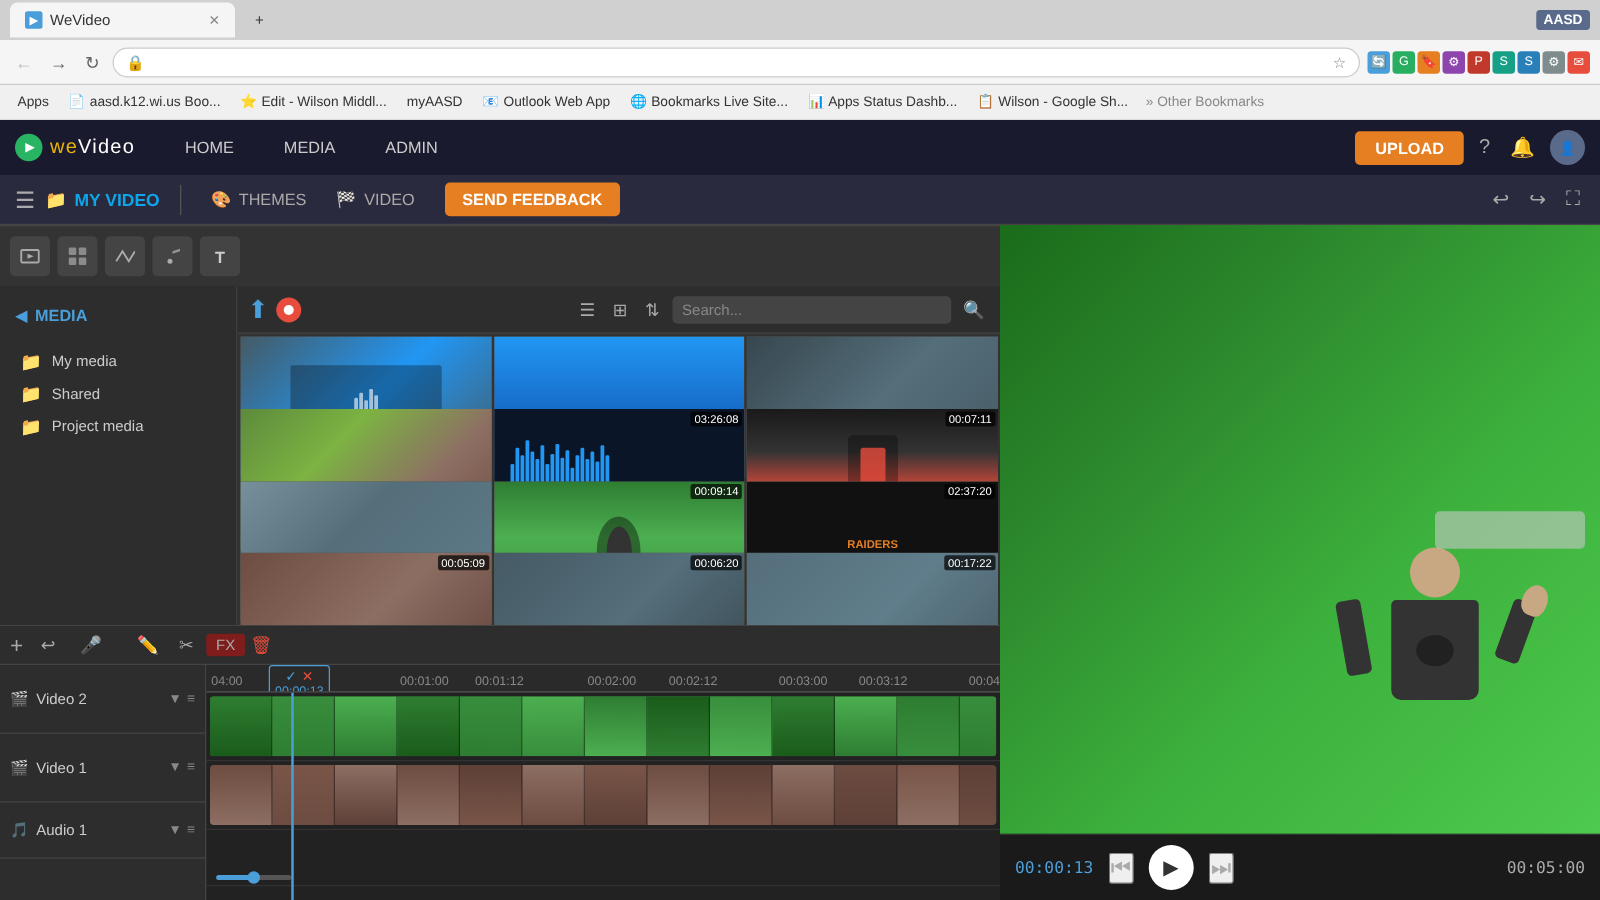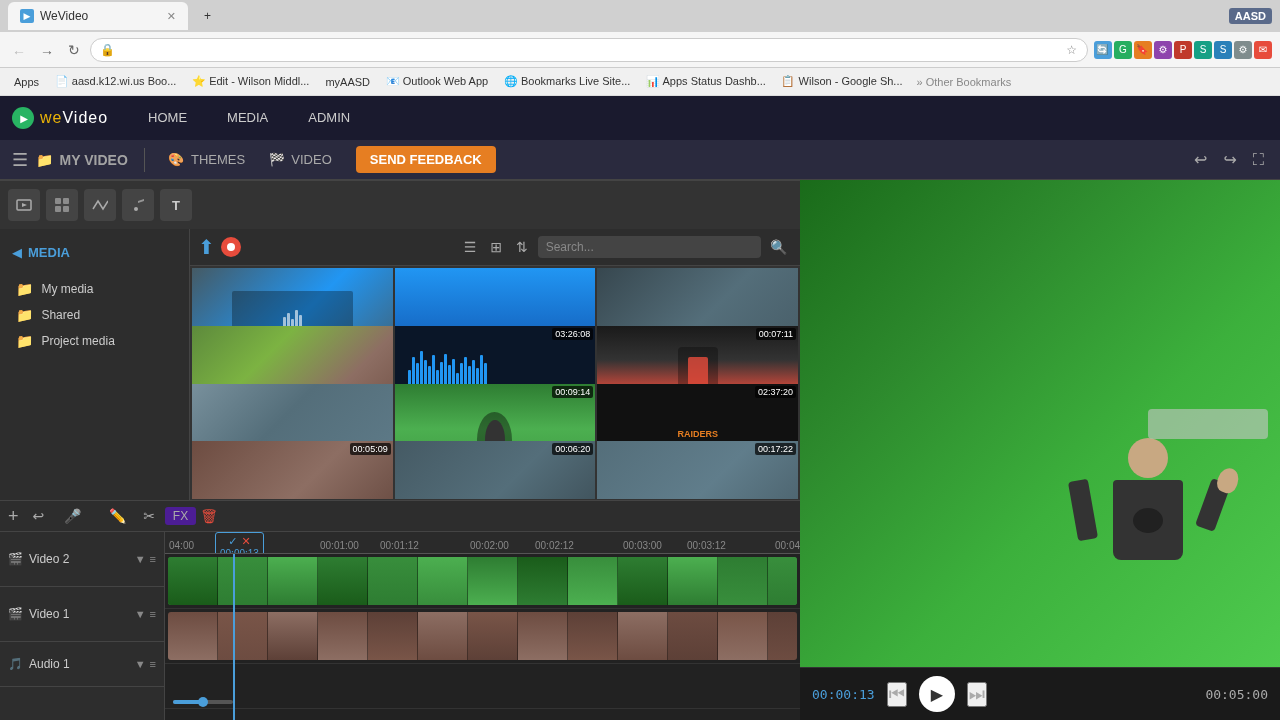--- a/index.html
+++ b/index.html
@@ -33,21 +33,21 @@
     .header-right { margin-left: auto; display: flex; align-items: center; gap: 8px; }
     .upload-btn { background: #e67e22; color: white; padding: 6px 16px; border-radius: 4px; font-weight: bold; font-size: 13px; cursor: pointer; border: none; }
     .header-icon { color: #aaa; font-size: 16px; cursor: pointer; padding: 4px; }
     .avatar-circle { width: 28px; height: 28px; border-radius: 50%; background: #5a6a8a; display: flex; align-items: center; justify-content: center; color: white; font-size: 11px; }
 
     
     .toolbar { background: #2a2a3e; display: flex; align-items: center; height: 40px; padding: 0 12px; gap: 8px; border-bottom: 1px solid #444; }
     .toolbar-left { display: flex; align-items: center; gap: 8px; }
     .menu-icon { color: #aaa; font-size: 18px; cursor: pointer; }
     .my-video-section { display: flex; align-items: center; gap: 6px; }
-    .my-video-label { color: #a3a3a3; font-weight: 600; font-size: 14px; }
+    .my-video-label { color: #0ea5e9; font-weight: 600; font-size: 14px; }
     .toolbar-divider { width: 1px; height: 24px; background: #555; margin: 0 8px; }
     .themes-btn { display: flex; align-items: center; gap: 6px; color: #aaa; font-size: 13px; cursor: pointer; padding: 4px 8px; }
     .finish-btn { display: flex; align-items: center; gap: 6px; color: #aaa; font-size: 13px; cursor: pointer; padding: 4px 8px; }
     .send-feedback-btn { background: #e67e22; color: white; padding: 6px 14px; border-radius: 4px; font-weight: 600; font-size: 13px; cursor: pointer; border: none; margin-left: 8px; }
     .toolbar-right { margin-left: auto; display: flex; align-items: center; gap: 8px; }
     .toolbar-icon-btn { color: #aaa; font-size: 16px; cursor: pointer; padding: 4px; }
 
     
     .media-section { display: flex; flex: 1; overflow: hidden; }
     .sidebar { width: 190px; background: #2d2d2d; padding: 12px 8px; flex-shrink: 0; border-right: 1px solid #444; }
@@ -82,21 +82,21 @@
     .preview-controls { background: #1a1a1a; padding: 8px 12px; display: flex; align-items: center; gap: 12px; border-top: 1px solid #333; }
     .time-display { color: #4a9eda; font-size: 13px; font-family: monospace; }
     .play-btn { width: 36px; height: 36px; border-radius: 50%; background: white; display: flex; align-items: center; justify-content: center; cursor: pointer; color: #333; font-size: 16px; }
     .skip-btn { color: #aaa; cursor: pointer; font-size: 18px; }
     .time-total { color: #aaa; font-size: 13px; font-family: monospace; margin-left: auto; }
 
     
     .timeline-section { height: 220px; background: #222; border-top: 1px solid #444; display: flex; flex-direction: column; }
     .timeline-toolbar { background: #2d2d2d; display: flex; align-items: center; padding: 4px 8px; gap: 8px; border-bottom: 1px solid #444; }
     .timeline-tool-btn { color: #aaa; cursor: pointer; font-size: 14px; padding: 3px 6px; border-radius: 3px; }
-    .fx-btn { background: #4c1d95; color: #aaa; padding: 2px 8px; border-radius: 3px; font-size: 12px; cursor: pointer; }
+    .fx-btn { background: #7f1d1d; color: #aaa; padding: 2px 8px; border-radius: 3px; font-size: 12px; cursor: pointer; }
     .delete-btn { color: #e74c3c; cursor: pointer; font-size: 14px; }
     .timeline-content { display: flex; flex: 1; overflow: hidden; }
     .timeline-tracks-header { width: 165px; flex-shrink: 0; background: #2d2d2d; border-right: 1px solid #444; }
     .track-header { display: flex; align-items: center; height: 55px; padding: 0 8px; border-bottom: 1px solid #444; gap: 6px; }
     .track-icon { color: #aaa; font-size: 12px; }
     .track-name { color: #ccc; font-size: 12px; font-weight: 500; flex: 1; }
     .track-controls { display: flex; gap: 4px; }
     .track-ctrl-btn { color: #888; cursor: pointer; font-size: 11px; }
     .track-header-audio { height: 45px; }
     .timeline-ruler-area { flex: 1; overflow: hidden; display: flex; flex-direction: column; }
@@ -173,20 +173,26 @@
       <div class="logo-play">
         <span style="color:white;font-size:10px;margin-left:2px;">▶</span>
       </div>
       <span class="logo-text" style="font-size:16px;font-weight:300;letter-spacing:1px;color:#aad;"><span style="color:#eab308;font-weight:300;">we</span><span style="color:white;font-weight:400;text-align:right;">Video</span></span>
     </div>
     <div class="app-nav">
       <div class="app-nav-item">HOME</div>
       <div class="app-nav-item">MEDIA</div>
       <div class="app-nav-item">ADMIN</div>
     </div>
+    <div class="header-right">
+      <button class="upload-btn">UPLOAD</button>
+      <span class="header-icon">?</span>
+      <span class="header-icon">🔔</span>
+      <div class="avatar-circle">👤</div>
+    </div>
   </div>
 
   <div class="toolbar">
     <div class="toolbar-left">
       <span class="menu-icon">☰</span>
       <div class="my-video-section">
         <span style="color:#aaa;font-size:14px;">📁</span>
         <span class="my-video-label">MY VIDEO</span>
       </div>
       <div class="toolbar-divider"></div>

